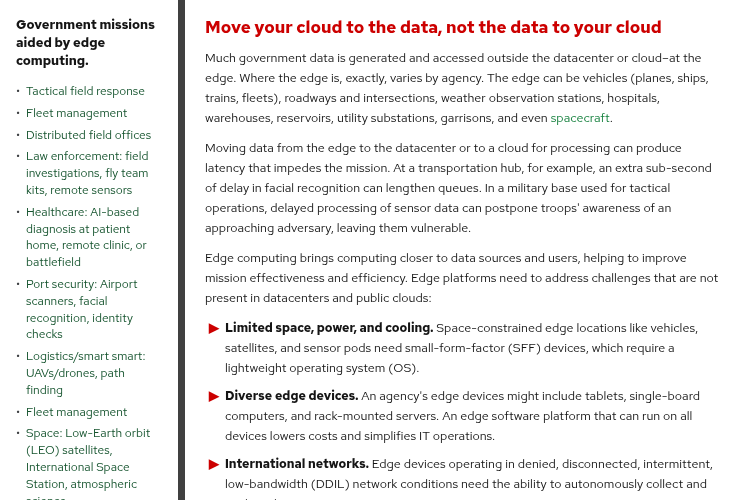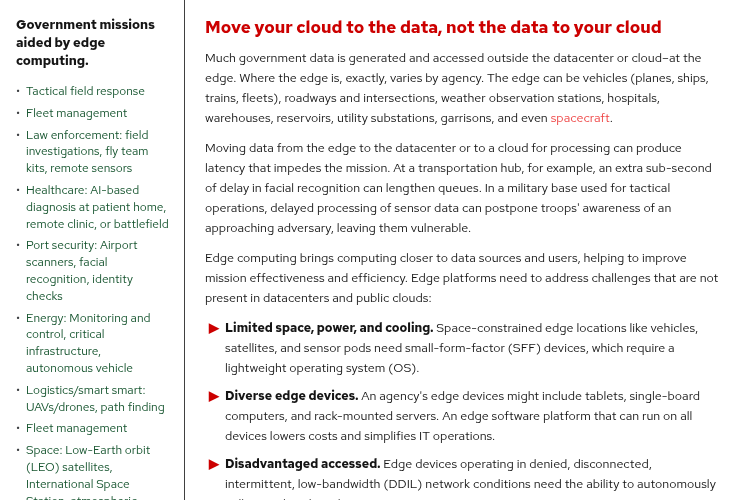--- a/index.html
+++ b/index.html
@@ -15,21 +15,21 @@
     .container {
       display: flex;
       width: 740px;
       height: 500px;
       overflow: hidden;
     }
     .sidebar {
       width: 185px;
       min-width: 185px;
       padding: 16px 14px 16px 16px;
-      border-right: 1px solid #404040;
+      border-right: 7px solid #404040;
       overflow-y: auto;
       background: #fff;
     }
     .sidebar h2 {
       font-size: 13px;
       font-weight: 700;
       color: #151515;
       line-height: 1.4;
       margin-bottom: 10px;
     }
@@ -62,21 +62,21 @@
       margin-bottom: 10px;
       line-height: 1.3;
     }
     .main p {
       font-size: 12.5px;
       color: #151515;
       line-height: 1.6;
       margin-bottom: 10px;
     }
     .main a {
-      color: #ef4444;
+      color: #15803d;
       text-decoration: none;
     }
     .bullet-list {
       list-style: none;
       padding: 0;
       margin: 0 0 10px 0;
     }
     .bullet-list li {
       display: flex;
       align-items: flex-start;
@@ -103,24 +103,24 @@
 </head>
 <body>
 
 <div class="container">
 
   <div class="sidebar">
     <h2>Government missions aided by edge computing.</h2>
     <ul id="sidebar-list">
     <li>Tactical field response</li>
         <li>Fleet management</li>
+        <li>Distributed field offices</li>
         <li>Law enforcement: field investigations, fly team kits, remote sensors</li>
         <li>Healthcare: AI-based diagnosis at patient home, remote clinic, or battlefield</li>
         <li>Port security: Airport scanners, facial recognition, identity checks</li>
-        <li>Energy: Monitoring and control, critical infrastructure, autonomous vehicle</li>
         <li>Logistics/smart smart: UAVs/drones, path finding</li>
         <li>Fleet management</li>
         <li>Space: Low-Earth orbit (LEO) satellites, International Space Station, atmospheric science</li>
       </ul>
   </div>
 
   <div class="main">
     <h1>Move your cloud to the data, not the data to your cloud</h1>
     <p id="para1"><span>Much government data is generated and accessed outside the datacenter or cloud–at the edge. Where the edge is, exactly, varies by agency. The edge can be vehicles (planes, ships, trains, fleets), roadways and intersections, weather observation stations, hospitals, warehouses, reservoirs, utility substations, garrisons, and even </span><a href="#">spacecraft</a><span>.</span></p>
     <p>Moving data from the edge to the datacenter or to a cloud for processing can produce latency that impedes the mission. At a transportation hub, for example, an extra sub-second of delay in facial recognition can lengthen queues. In a military base used for tactical operations, delayed processing of sensor data can postpone troops' awareness of an approaching adversary, leaving them vulnerable.</p>
@@ -130,18 +130,18 @@
         <li>
           <span class="arrow">▶</span>
           <span class="content"><strong>Limited space, power, and cooling.</strong> Space-constrained edge locations like vehicles, satellites, and sensor pods need small-form-factor (SFF) devices, which require a lightweight operating system (OS).</span>
         </li>
         <li>
           <span class="arrow">▶</span>
           <span class="content"><strong>Diverse edge devices.</strong> An agency's edge devices might include tablets, single-board computers, and rack-mounted servers. An edge software platform that can run on all devices lowers costs and simplifies IT operations.</span>
         </li>
         <li>
           <span class="arrow">▶</span>
-          <span class="content"><strong>Disadvantaged accessed.</strong> Edge devices operating in denied, disconnected, intermittent, low-bandwidth (DDIL) network conditions need the ability to autonomously collect and analyze data.</span>
+          <span class="content"><strong>International networks.</strong> Edge devices operating in denied, disconnected, intermittent, low-bandwidth (DDIL) network conditions need the ability to autonomously collect and analyze data.</span>
         </li>
       </ul>
 
   </div>
 </div>
 
 </body></html>

